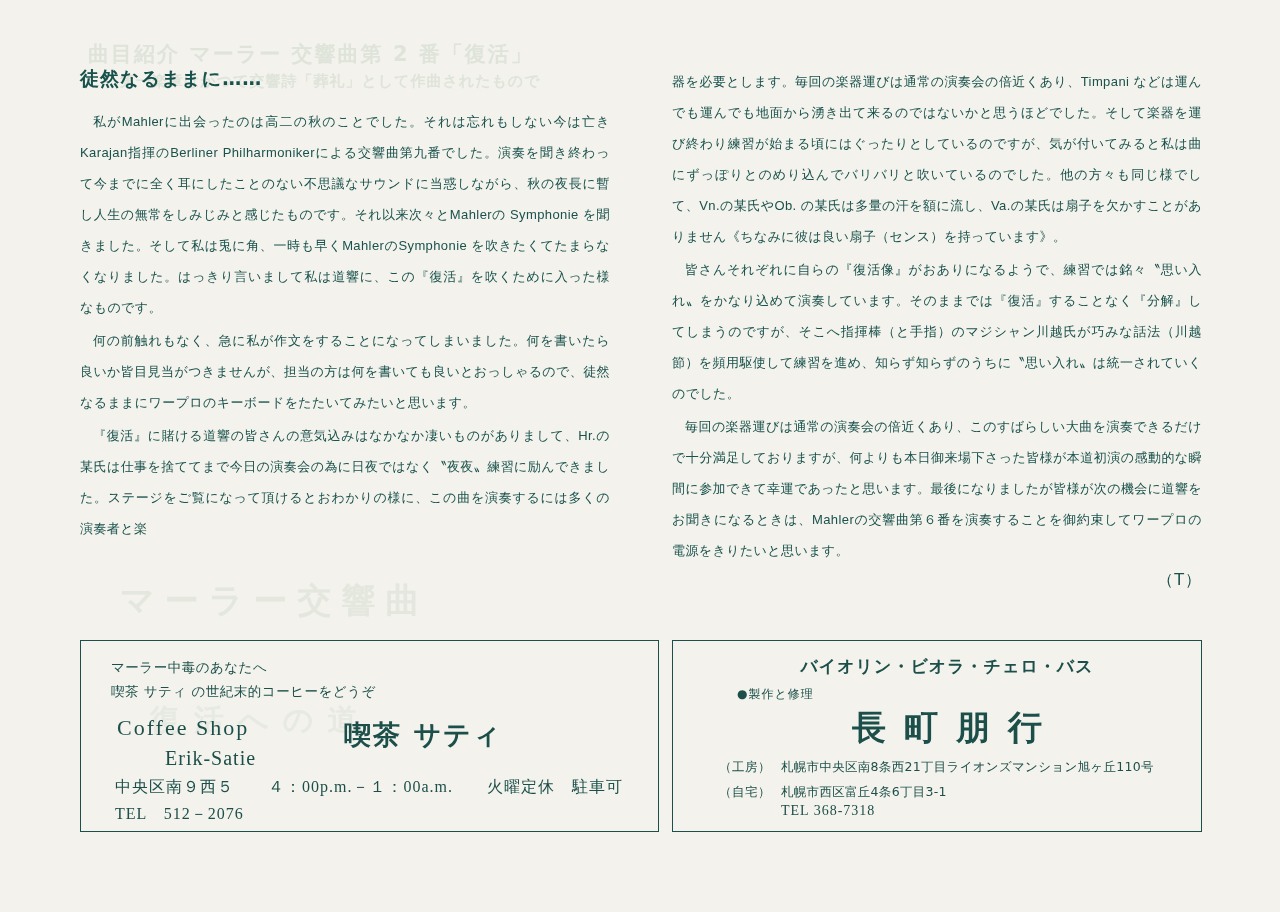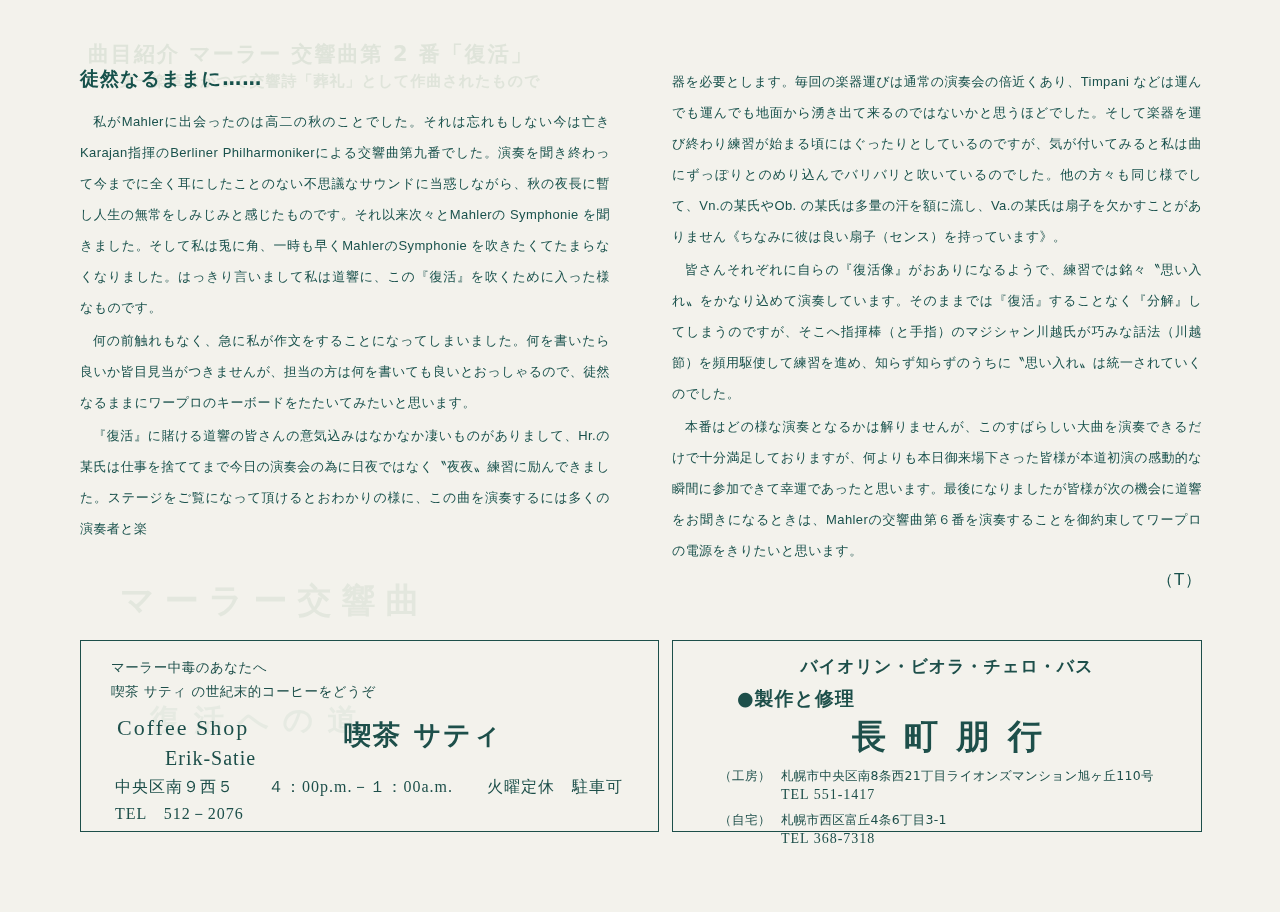--- a/index.html
+++ b/index.html
@@ -165,22 +165,22 @@
   .ad-r-head {
     text-align: center;
     font-family: "DejaVu Sans", sans-serif;
     font-weight: bold;
     font-size: 17px;
     margin-top: 14px;
     letter-spacing: 1px;
   }
   .ad-r-sub {
     font-family: "DejaVu Sans", sans-serif;
-    font-weight: bold;
-    font-size: 19px;
+    font-weight: normal;
+    font-size: 12px;
     margin: 8px 0 0 44px;
     letter-spacing: 1px;
   }
   .ad-r-name {
     text-align: center;
     font-family: "DejaVu Sans", sans-serif;
     font-weight: bold;
     font-size: 34px;
     letter-spacing: 18px;
     margin: 2px 0 0 18px;
@@ -213,21 +213,21 @@
   <div class="col" id="col-left">
     <h1 class="essay-title">徒然なるままに……</h1>
     <p class="body">私がMahlerに出会ったのは高二の秋のことでした。それは忘れもしない今は亡きKarajan指揮のBerliner Philharmonikerによる交響曲第九番でした。演奏を聞き終わって今までに全く耳にしたことのない不思議なサウンドに当惑しながら、秋の夜長に暫し人生の無常をしみじみと感じたものです。それ以来次々とMahlerの Symphonie を聞きました。そして私は兎に角、一時も早くMahlerのSymphonie を吹きたくてたまらなくなりました。はっきり言いまして私は道響に、この『復活』を吹くために入った様なものです。</p>
     <p class="body">何の前触れもなく、急に私が作文をすることになってしまいました。何を書いたら良いか皆目見当がつきませんが、担当の方は何を書いても良いとおっしゃるので、徒然なるままにワープロのキーボードをたたいてみたいと思います。</p>
     <p class="body">『復活』に賭ける道響の皆さんの意気込みはなかなか凄いものがありまして、Hr.の某氏は仕事を捨ててまで今日の演奏会の為に日夜ではなく〝夜夜〟練習に励んできました。ステージをご覧になって頂けるとおわかりの様に、この曲を演奏するには多くの演奏者と楽</p>
   </div>
 
   <div class="col" id="col-right">
     <p class="body noindent">器を必要とします。毎回の楽器運びは通常の演奏会の倍近くあり、Timpani などは運んでも運んでも地面から湧き出て来るのではないかと思うほどでした。そして楽器を運び終わり練習が始まる頃にはぐったりとしているのですが、気が付いてみると私は曲にずっぽりとのめり込んでバリバリと吹いているのでした。他の方々も同じ様でして、Vn.の某氏やOb. の某氏は多量の汗を額に流し、Va.の某氏は扇子を欠かすことがありません《ちなみに彼は良い扇子（センス）を持っています》。</p>
     <p class="body">皆さんそれぞれに自らの『復活像』がおありになるようで、練習では銘々〝思い入れ〟をかなり込めて演奏しています。そのままでは『復活』することなく『分解』してしまうのですが、そこへ指揮棒（と手指）のマジシャン川越氏が巧みな話法（川越節）を頻用駆使して練習を進め、知らず知らずのうちに〝思い入れ〟は統一されていくのでした。</p>
-    <p class="body">本番はどの様な演奏となるかは解りませんが、このすばらしい大曲を演奏できるだけで十分満足しておりますが、何よりも本日御来場下さった皆様が本道初演の感動的な瞬間に参加できて幸運であったと思います。最後になりましたが皆様が次の機会に道響をお聞きになるときは、Mahlerの交響曲第６番を演奏することを御約束してワープロの電源をきりたいと思います。</p>
+    <p class="body">毎回の楽器運びは通常の演奏会の倍近くあり、このすばらしい大曲を演奏できるだけで十分満足しておりますが、何よりも本日御来場下さった皆様が本道初演の感動的な瞬間に参加できて幸運であったと思います。最後になりましたが皆様が次の機会に道響をお聞きになるときは、Mahlerの交響曲第６番を演奏することを御約束してワープロの電源をきりたいと思います。</p>
     <div class="signature">（T）</div>
   </div>
 
   <div class="ad" id="ad-left">
     <div class="ad-lead">マーラー中毒のあなたへ</div>
     <div class="ad-lead" style="margin-top:0">喫茶 サティ の世紀末的コーヒーをどうぞ</div>
     <div class="ad-left-main">
       <div class="coffee-shop">Coffee   Shop</div>
       <div class="erik">Erik-Satie</div>
       <div class="kissa">喫茶 サティ</div>
@@ -238,21 +238,20 @@
 
   <div class="ad" id="ad-right">
     <div class="ad-r-head">バイオリン・ビオラ・チェロ・バス</div>
     <div class="ad-r-sub">●製作と修理</div>
     <div class="ad-r-name">長町朋行</div>
 
     <div class="ad-r-row">
       <div class="tag">（工房）</div>
       <div>
         <div class="val">札幌市中央区南8条西21丁目ライオンズマンション旭ヶ丘110号</div>
-        <div class="tel">TEL 551-1417</div>
       </div>
     </div>
 
     <div class="ad-r-row">
       <div class="tag">（自宅）</div>
       <div>
         <div class="val">札幌市西区富丘4条6丁目3-1</div>
         <div class="tel">TEL 368-7318</div>
       </div>
     </div>

